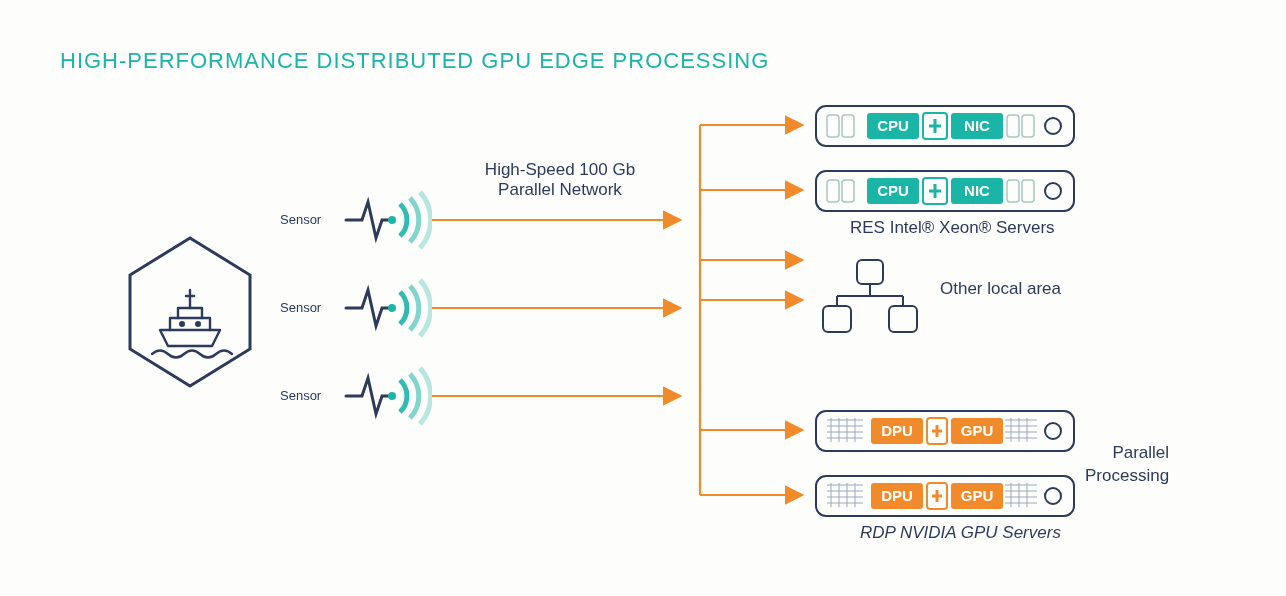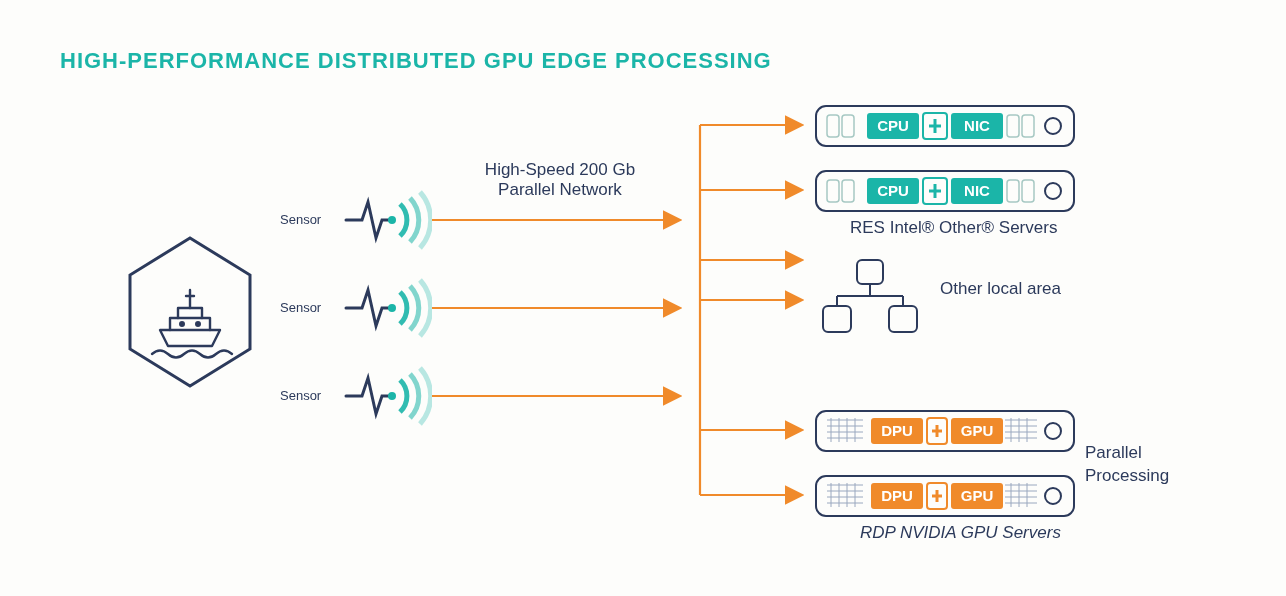--- a/index.html
+++ b/index.html
@@ -9,21 +9,21 @@
     width: 1286px;
     height: 596px;
     position: relative;
     color: #2c3a5b;
   }
   .title {
     position: absolute;
     left: 60px;
     top: 48px;
     font-size: 22px;
-    font-weight: 700;
+    font-weight: 400;
     letter-spacing: 1px;
     color: #1bb5a8;
   }
   svg { display: block; }
   .sensor-label {
     position: absolute;
     font-size: 13px;
     color: #2c3a5b;
   }
   .net-label {
@@ -94,21 +94,21 @@
 </svg>
 <svg style="position:absolute; left:342px; top:366px;" width="90" height="60" viewBox="0 0 90 60">
   <path d="M4 30 L20 30 L26 12 L34 48 L40 30 L50 30" stroke="#2c3a5b" stroke-width="3" fill="none" stroke-linecap="round"></path>
   <circle cx="50" cy="30" r="4" fill="#1bb5a8"></circle>
   <path d="M58 14 A22 22 0 0 1 58 46" stroke="#1bb5a8" stroke-width="5" fill="none" opacity="0.9"></path>
   <path d="M68 8 A32 32 0 0 1 68 52" stroke="#1bb5a8" stroke-width="5" fill="none" opacity="0.55"></path>
   <path d="M78 2 A42 42 0 0 1 78 58" stroke="#1bb5a8" stroke-width="5" fill="none" opacity="0.3"></path>
 </svg>
 
 <div class="net-label" style="left:450px; top:160px;">
-  <span>High-Speed 200 Gb</span><br>
+  <span>High-Speed 100 Gb</span><br>
   <span>Parallel Network</span>
 </div>
 
 <svg style="position:absolute; left:0; top:0;" width="1286" height="596">
   <defs>
     <marker id="arrowhead" markerWidth="9" markerHeight="9" refX="7" refY="4.5" orient="auto">
       <path d="M0,0 L9,4.5 L0,9 Z" fill="#f08a2a"></path>
     </marker>
   </defs>
   <g stroke="#f08a2a" stroke-width="2.2" fill="none">
@@ -153,21 +153,21 @@
   <rect x="108" y="8" width="24" height="26" rx="3" fill="none" stroke="#1bb5a8" stroke-width="2"></rect>
   <line x1="114" y1="21" x2="126" y2="21" stroke="#1bb5a8" stroke-width="3"></line>
   <line x1="120" y1="14" x2="120" y2="28" stroke="#1bb5a8" stroke-width="3"></line>
   <rect x="136" y="8" width="52" height="26" rx="3" class="chip"></rect>
   <text x="162" y="22" class="chip-text">NIC</text>
   <rect x="192" y="10" width="12" height="22" rx="3" fill="none" stroke="#a6c8c3" stroke-width="1.5"></rect>
   <rect x="207" y="10" width="12" height="22" rx="3" fill="none" stroke="#a6c8c3" stroke-width="1.5"></rect>
   <circle cx="238" cy="21" r="8" fill="none" stroke="#2c3a5b" stroke-width="2"></circle>
 </svg>
 
-<div class="caption" style="left:850px; top:218px;">RES Intel® Other® Servers</div>
+<div class="caption" style="left:850px; top:218px;">RES Intel® Xeon® Servers</div>
 
 <svg style="position:absolute; left:815px; top:256px;" width="110" height="80" viewBox="0 0 110 80">
   <rect x="42" y="4" width="26" height="24" rx="5" fill="none" stroke="#2c3a5b" stroke-width="2"></rect>
   <line x1="55" y1="28" x2="55" y2="40" stroke="#2c3a5b" stroke-width="2"></line>
   <line x1="22" y1="40" x2="88" y2="40" stroke="#2c3a5b" stroke-width="2"></line>
   <line x1="22" y1="40" x2="22" y2="50" stroke="#2c3a5b" stroke-width="2"></line>
   <line x1="88" y1="40" x2="88" y2="50" stroke="#2c3a5b" stroke-width="2"></line>
   <rect x="8" y="50" width="28" height="26" rx="5" fill="none" stroke="#2c3a5b" stroke-width="2"></rect>
   <rect x="74" y="50" width="28" height="26" rx="5" fill="none" stroke="#2c3a5b" stroke-width="2"></rect>
 </svg>
@@ -229,16 +229,16 @@
   <rect x="112" y="8" width="20" height="26" rx="3" fill="none" stroke="#f08a2a" stroke-width="2"></rect>
   <line x1="117" y1="21" x2="127" y2="21" stroke="#f08a2a" stroke-width="3"></line>
   <line x1="122" y1="15" x2="122" y2="27" stroke="#f08a2a" stroke-width="3"></line>
   <rect x="136" y="8" width="52" height="26" rx="3" class="chip-orange"></rect>
   <text x="162" y="22" class="chip-text">GPU</text>
   <circle cx="238" cy="21" r="8" fill="none" stroke="#2c3a5b" stroke-width="2"></circle>
 </svg>
 
 <div class="caption" style="left:860px; top:523px;font-style:italic;">RDP NVIDIA GPU Servers</div>
 
-<div class="caption" style="left:1085px; top:442px; line-height:1.35;">
+<div class="caption" style="left:1085px; top:442px; line-height:1.35;text-align:right;">
   <span>Parallel</span><br>
   <span>Processing</span>
 </div>
 
 </body></html>

